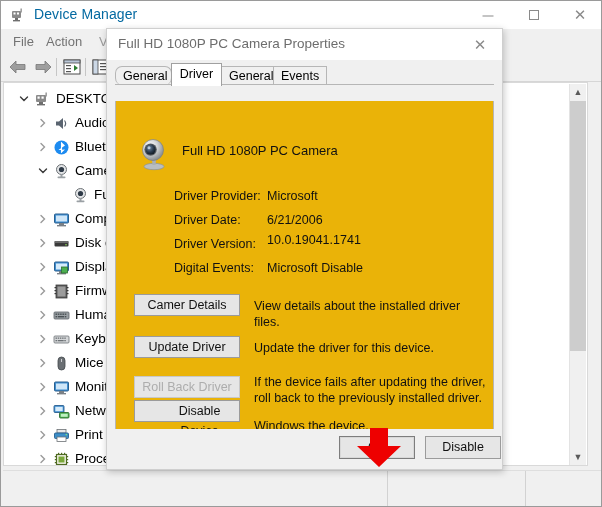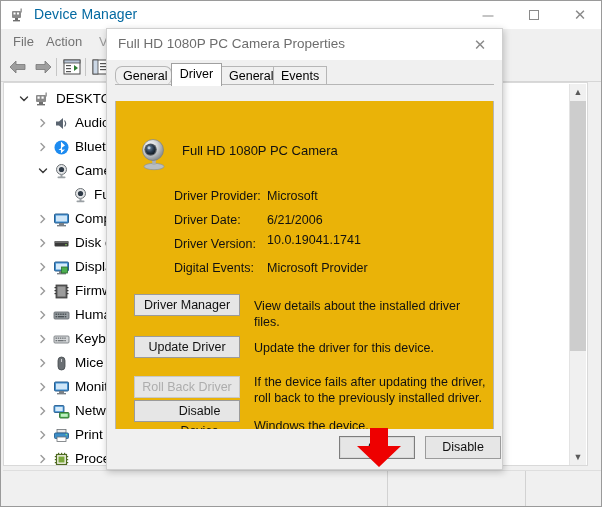--- a/index.html
+++ b/index.html
@@ -718,24 +718,24 @@
       <div id="dev-name">Full HD 1080P PC Camera</div>
 
       <div id="info-rows">
           <div class="info-label" style="top: 88px;">Driver Provider:</div>
           <div class="info-value" style="top: 88px;">Microsoft</div>
           <div class="info-label" style="top: 112px;">Driver Date:</div>
           <div class="info-value" style="top: 112px;">6/21/2006</div>
           <div class="info-label" style="top: 136px;">Driver Version:</div>
           <div class="info-value" style="top: 132px;">10.0.19041.1741</div>
           <div class="info-label" style="top: 160px;">Digital Events:</div>
-          <div class="info-value" style="top: 160px;">Microsoft Provider</div>
+          <div class="info-value" style="top: 160px;">Microsoft Disable</div>
         </div>
       <div id="action-rows">
-          <button class="act-btn" style="top: 193px;">Driver Manager</button>
+          <button class="act-btn" style="top: 193px;">Camer Details</button>
           <div class="act-desc" style="top: 197px;">View details about the installed driver files.</div>
           <button class="act-btn" style="top: 235px;">Update Driver</button>
           <div class="act-desc" style="top: 239px;">Update the driver for this device.</div>
           <button class="act-btn disabled" disabled="" style="top: 275px;">Roll Back Driver</button>
           <div class="act-desc" style="top: 273px;">If the device fails after updating the driver, roll back to the previously installed driver.</div>
           <button class="act-btn" style="top: 299px; padding-left: 25px;">Disable Device</button>
           <div class="act-desc" style="top: 317px;">Windows the device.</div>
         </div>
     </div>
 

